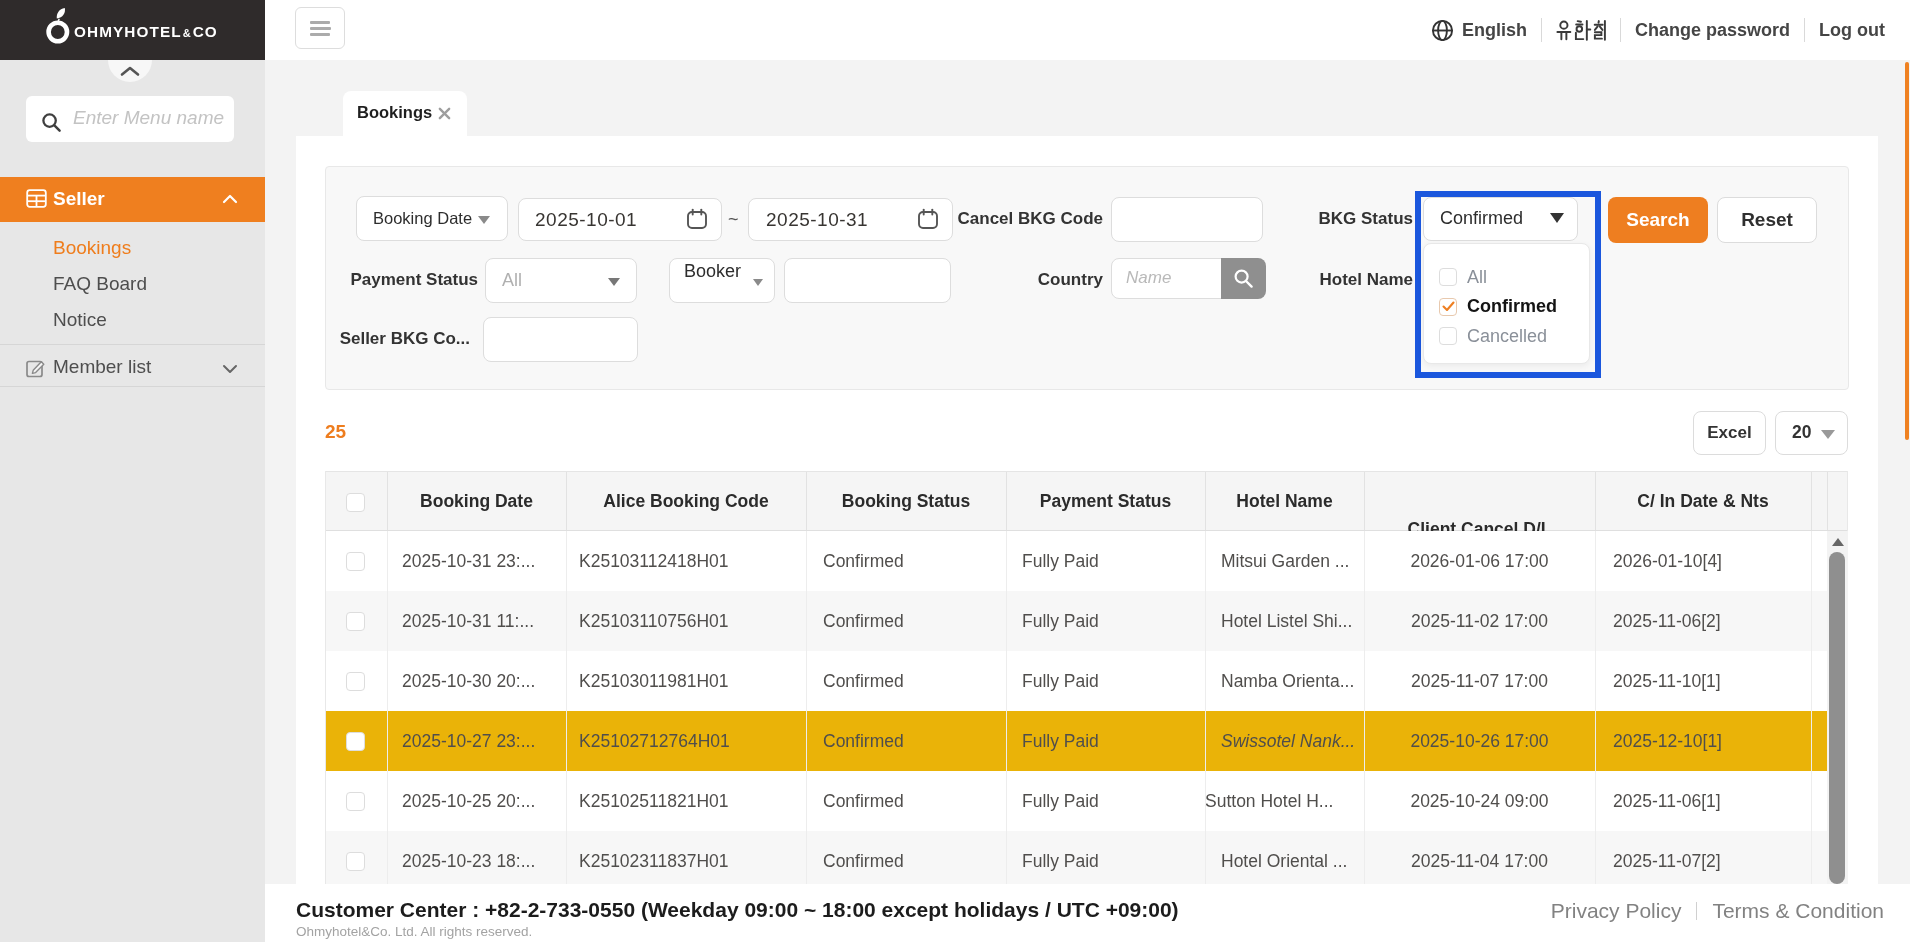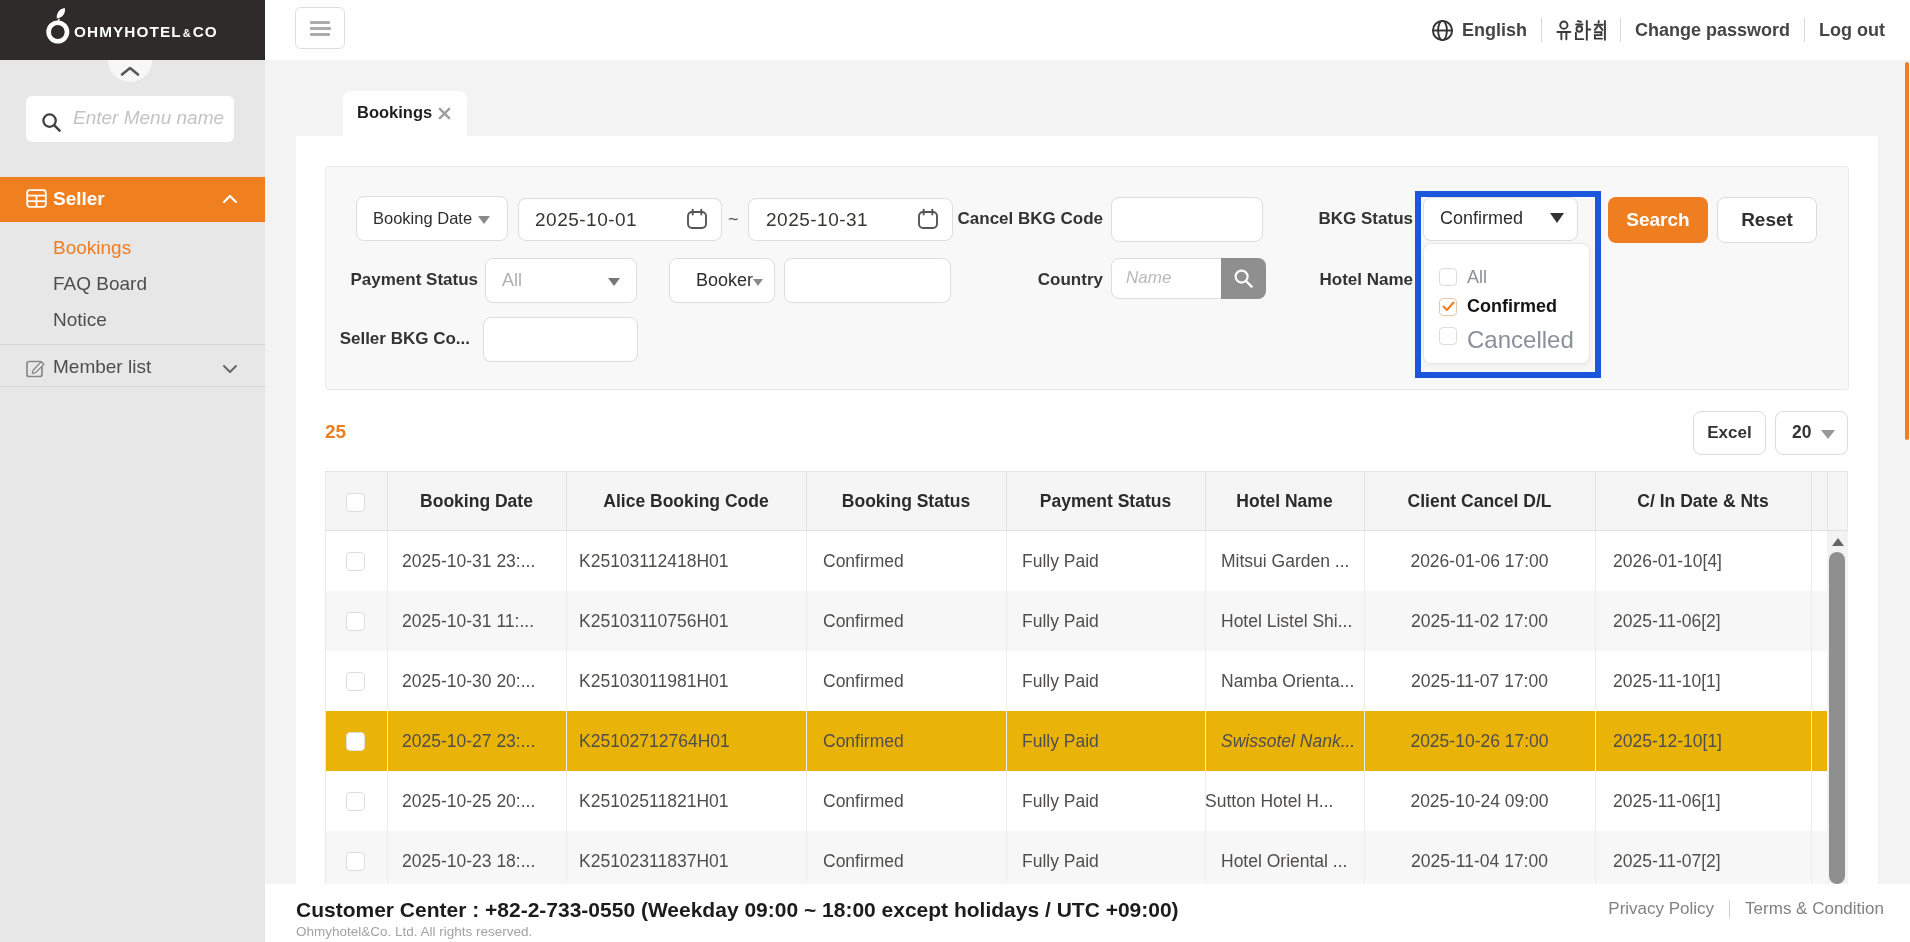--- a/index.html
+++ b/index.html
@@ -185,21 +185,21 @@
 <div class="lbl" style="left:903px;top:209px;width:200px;">Cancel BKG Code</div>
 <div class="box" style="left:1111px;top:197px;width:152px;height:45px;"></div>
 <div class="lbl" style="left:1250px;top:209px;width:163px;">BKG Status</div>
 
 <div class="lbl" style="left:300px;top:270px;width:178px;">Payment Status</div>
 <div class="box" style="left:485px;top:258px;width:152px;height:45px;">
       <span style="position:absolute;left:16px;top:11px;font-size:18px;color:#b0b0b0;">All</span>
       <span class="tri" style="right:16px;top:19px;border-top-color:#777;"></span>
     </div>
 <div class="box" style="left:669px;top:258px;width:106px;height:45px;">
-      <span style="position:absolute;left:14px;top:11px;font-size:18px;color:#2d2d2d;margin-left:12px;">Booker</span>
+      <span style="position:absolute;left:14px;top:2px;font-size:18px;color:#2d2d2d;">Booker</span>
       <span class="tri" style="right:11px;top:20px;border-left-width:5.5px;border-right-width:5.5px;border-top-width:7px;"></span>
     </div>
 <div class="box" style="left:784px;top:258px;width:167px;height:45px;"></div>
 <div class="lbl" style="left:903px;top:270px;width:200px;">Country</div>
 <div class="box" style="left:1111px;top:258px;width:111px;height:41px;border-radius:8px 0 0 8px;">
       <span style="position:absolute;left:14px;top:9px;font-size:17px;font-style:italic;color:#b9b9b9;">Name</span>
     </div>
 <div style="position:absolute;left:1221px;top:258px;width:45px;height:41px;background:#8f8f8f;border-radius:0 8px 8px 0;">
 <svg style="position:absolute;left:12px;top:10px" width="21" height="21" viewBox="0 0 21 21">
         <circle cx="8.6" cy="8.6" r="6" fill="none" stroke="#fff" stroke-width="2.2"></circle>
@@ -218,42 +218,42 @@
     </div>
 <div class="box" style="left:1423px;top:243px;width:167px;height:121px;box-shadow:0 2px 6px rgba(0,0,0,0.06);border-color:#e8e8e8;"></div>
 <div class="cb" style="left:1439px;top:268px;width:18px;height:18px;border-color:#ddd;"></div>
 <div style="position:absolute;left:1467px;top:267px;font-size:18px;color:#8a9099;">All</div>
 <div class="cb" style="left:1439px;top:297.5px;width:18px;height:18px;border-color:#e8c9ae;"></div>
 <svg style="position:absolute;left:1441px;top:299px" width="15" height="15" viewBox="0 0 15 15">
       <polyline points="2.5,7.5 6,11 12.5,3.5" fill="none" stroke="#ee7f22" stroke-width="2.1" stroke-linecap="round" stroke-linejoin="round"></polyline>
     </svg>
 <div style="position:absolute;left:1467px;top:296px;font-size:18px;font-weight:bold;color:#141414;">Confirmed</div>
 <div class="cb" style="left:1439px;top:327px;width:18px;height:18px;border-color:#ddd;"></div>
-<div style="position:absolute;left:1467px;top:326px;font-size:24px;color:#8a9099;">Cancelled</div>
+<div style="position:absolute;left:1467px;top:326px;font-size:18px;color:#8a9099;">Cancelled</div>
 
 <div style="position:absolute;left:1608px;top:197px;width:100px;height:46px;background:#ee7e20;border-radius:8px;color:#fff;font-size:19px;font-weight:bold;text-align:center;line-height:46px;">Search</div>
 <div style="position:absolute;left:1717px;top:197px;width:100px;height:46px;background:#fff;border:1px solid #dcdcdc;border-radius:8px;color:#2f2f2f;font-size:19px;font-weight:bold;text-align:center;line-height:44px;">Reset</div>
 </div>
 
 <div class="abs" id="cnt">25</div>
 <div class="btnw" style="left:1693px;top:411px;width:73px;height:44px;line-height:42px;font-size:17px;">Excel</div>
 <div class="btnw" style="left:1775px;top:411px;width:73px;height:44px;">
     <span style="position:absolute;left:16px;top:10px;font-size:17.5px;">20</span>
     <span class="tri" style="right:12px;top:18px;border-left-width:7px;border-right-width:7px;border-top-width:9px;border-top-color:#999;"></span>
   </div>
 
 <div class="abs" id="tbl">
 <div style="position:absolute;left:0;top:0;width:1523px;height:413px;overflow:hidden;">
 <div class="th" style="left:0;width:1523px;"></div>
 <div class="hc" style="left:62px;width:179px;">Booking Date</div>
 <div class="hc" style="left:241px;width:240px;">Alice Booking Code</div>
 <div class="hc" style="left:481px;width:200px;">Booking Status</div>
 <div class="hc" style="left:681px;width:199px;">Payment Status</div>
 <div class="hc" style="left:880px;width:159px;">Hotel Name</div>
-<div class="hc" style="left:1039px;width:231px;">Client Cancel D/L</div>
+<div class="hc" style="left:1039px;width:231px;margin-top:28px;">Client Cancel D/L</div>
 <div class="hc" style="left:1270px;width:216px;">C/ In Date &amp; Nts</div>
 <div class="cb" style="left:21px;top:22px;"></div>
 <div class="vline" style="left:62px;top:1px;height:58px;background:#e2e2e2;"></div>
 <div class="vline" style="left:241px;top:1px;height:58px;background:#e2e2e2;"></div>
 <div class="vline" style="left:481px;top:1px;height:58px;background:#e2e2e2;"></div>
 <div class="vline" style="left:681px;top:1px;height:58px;background:#e2e2e2;"></div>
 <div class="vline" style="left:880px;top:1px;height:58px;background:#e2e2e2;"></div>
 <div class="vline" style="left:1039px;top:1px;height:58px;background:#e2e2e2;"></div>
 <div class="vline" style="left:1270px;top:1px;height:58px;background:#e2e2e2;"></div>
 <div class="vline" style="left:1486px;top:1px;height:58px;background:#e2e2e2;"></div>
@@ -376,15 +376,15 @@
 <div class="vline" style="left:1522px;top:0;height:413px;background:#e8e8e8;"></div>
 <div style="position:absolute;left:1502px;top:60px;width:21px;height:353px;background:#f3f3f3;"></div>
 <div style="position:absolute;left:1506.5px;top:67px;width:0;height:0;border-left:6px solid transparent;border-right:6px solid transparent;border-bottom:8.5px solid #666;"></div>
 <div style="position:absolute;left:1504px;top:81px;width:16px;height:332px;background:#8f8f8f;border-radius:8px;"></div>
 </div>
 </div>
 
 <div class="abs" id="footer">
 <div style="position:absolute;left:31px;top:14px;font-size:21px;font-weight:bold;color:#1c1c1c;">Customer Center : +82-2-733-0550 (Weekday 09:00 ~ 18:00 except holidays / UTC +09:00)</div>
 <div style="position:absolute;left:31px;top:40px;font-size:13.5px;color:#a3a3a3;">Ohmyhotel&amp;Co. Ltd. All rights reserved.</div>
-<div style="position:absolute;right:26px;top:15px;font-size:17px;color:#828282;display:flex;align-items:center;">Privacy Policy<span style="width:1px;height:18px;background:#d0d0d0;margin:0 15px;"></span>Terms &amp; Condition</div>
+<div style="position:absolute;right:26px;top:15px;font-size:21px;color:#828282;display:flex;align-items:center;">Privacy Policy<span style="width:1px;height:18px;background:#d0d0d0;margin:0 15px;"></span>Terms &amp; Condition</div>
 </div>
 <div class="abs" id="scrollorange"></div>
 
 </body></html>

